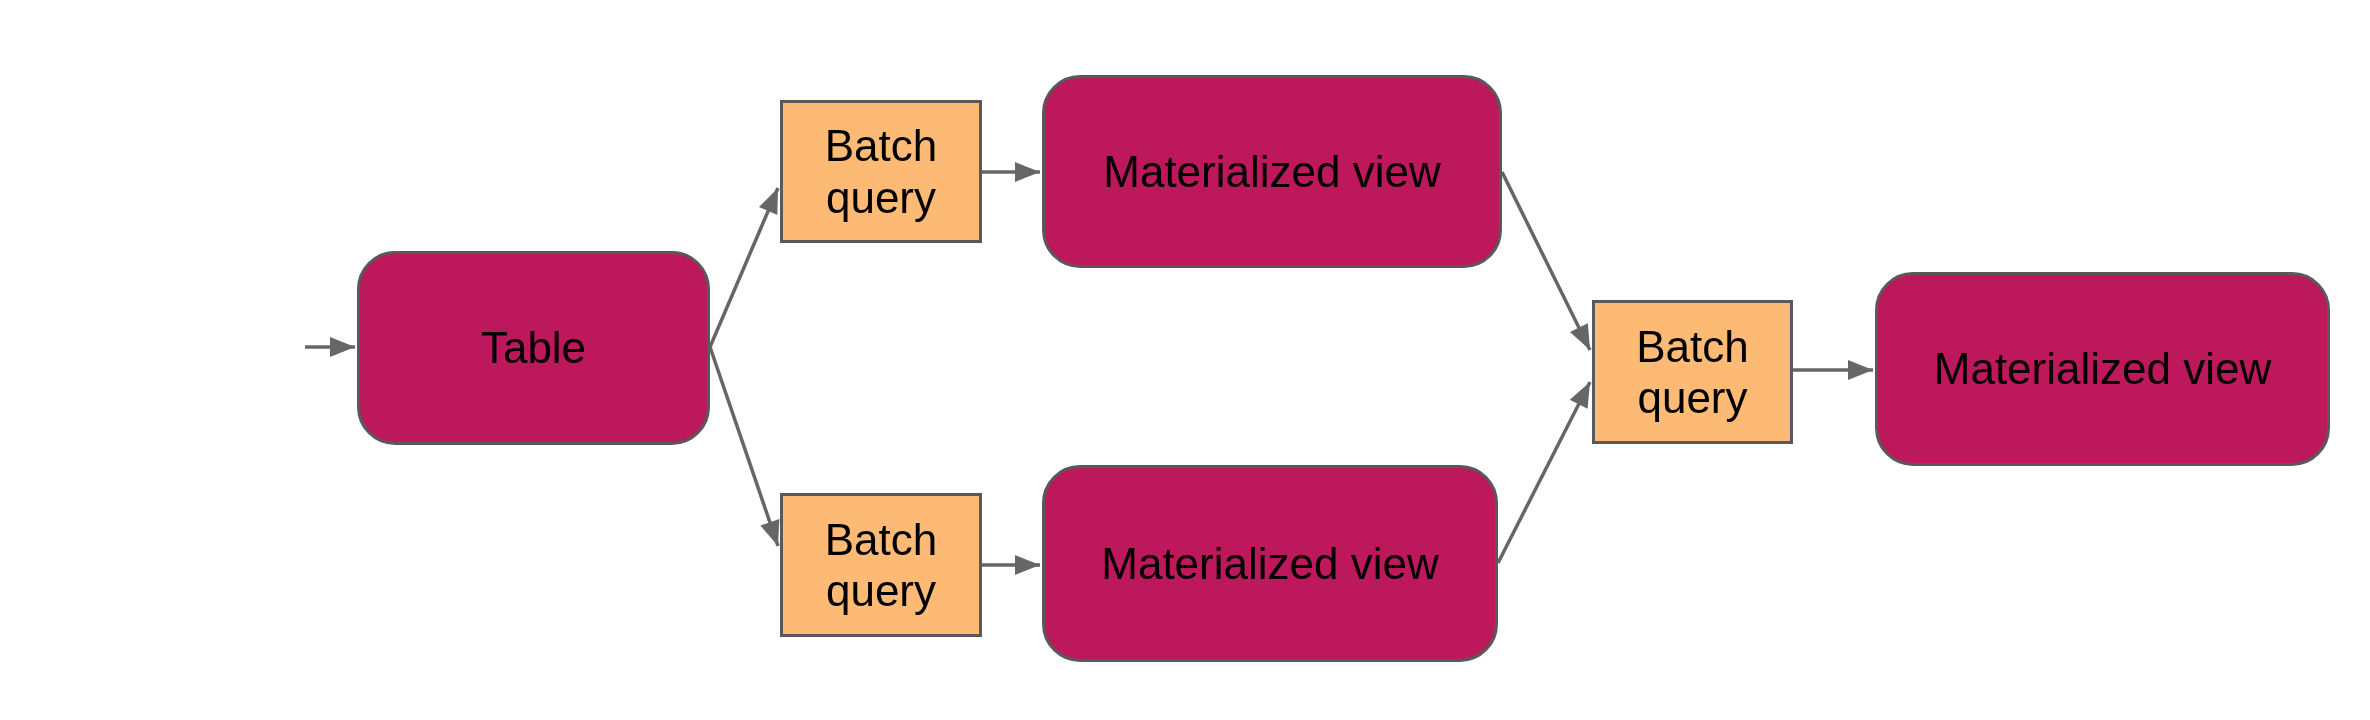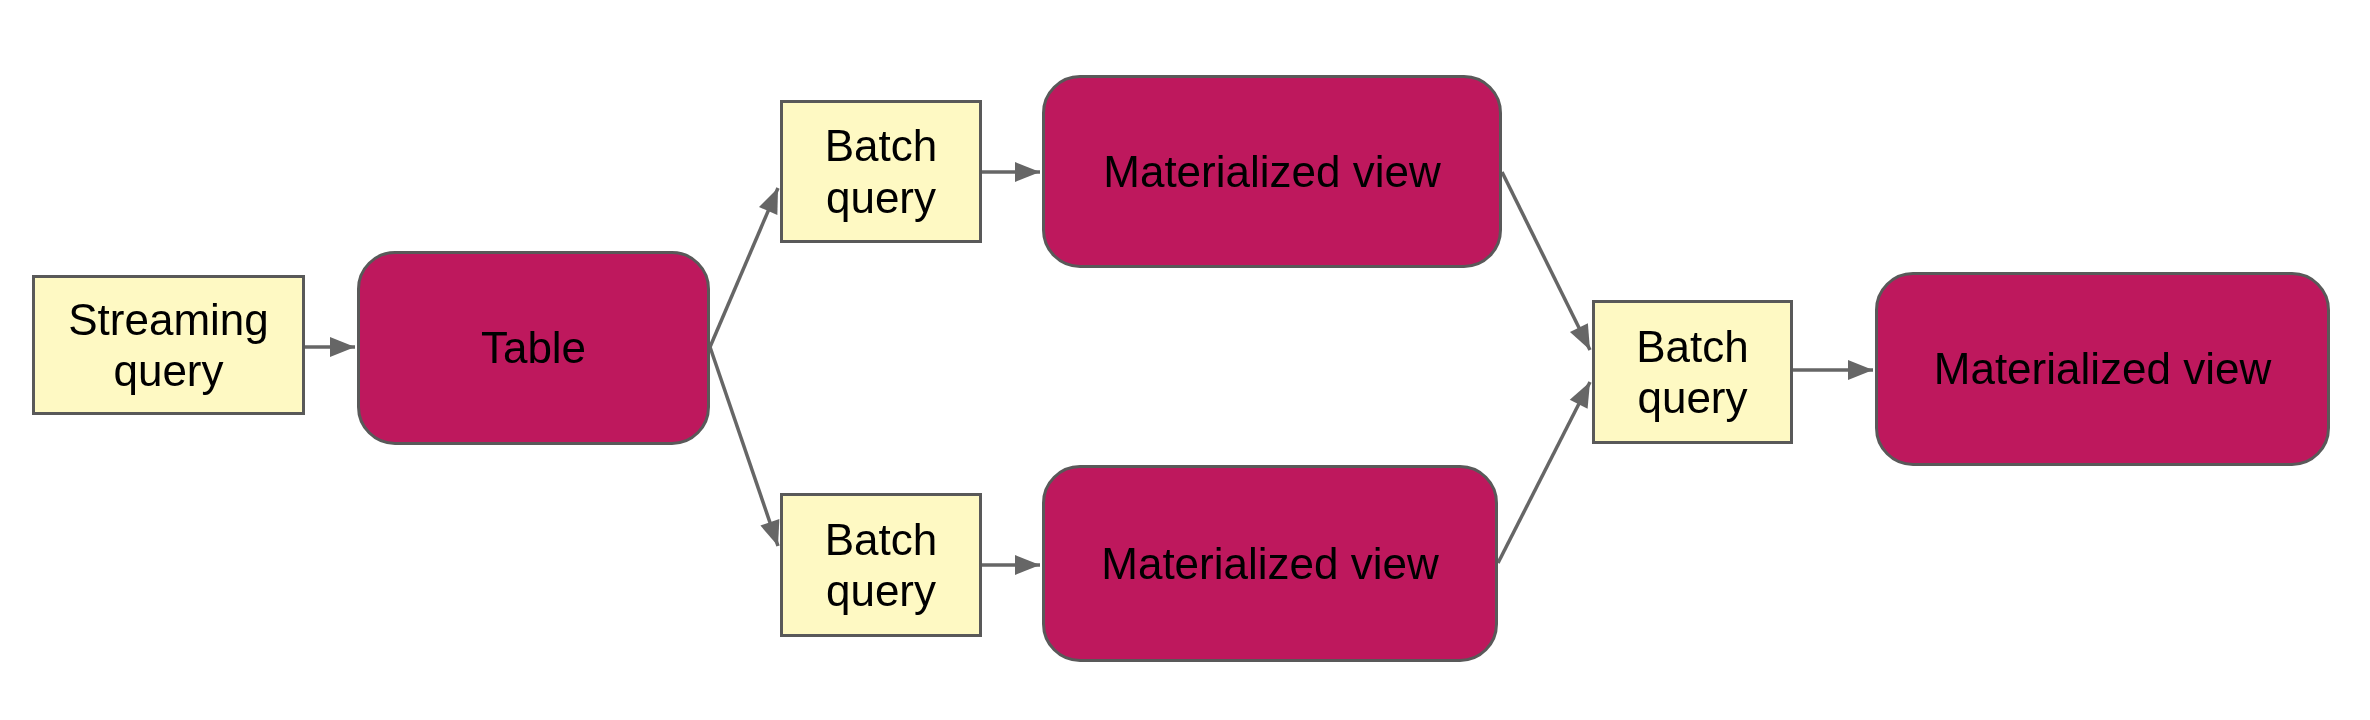--- a/index.html
+++ b/index.html
@@ -28,21 +28,21 @@
     display: flex;
     align-items: center;
     justify-content: center;
     text-align: center;
     color: #000000;
     font-size: 44px;
     line-height: 1.16;
     border: 3px solid #595959;
   }
   .node-query {
-    background: #fef9c3;
+    background: #fdba74;
     border-radius: 0;
   }
   .node-entity {
     background: #be185d;
     border-radius: 38px;
   }
   .node .label {
     padding: 0 6px;
   }
 
@@ -70,23 +70,20 @@
     <line x1="305" y1="347" x2="355" y2="347" stroke="#666666" stroke-width="3.5" marker-end="url(#arrow)"></line>
     <line x1="710" y1="347" x2="778" y2="188" stroke="#666666" stroke-width="3.5" marker-end="url(#arrow)"></line>
     <line x1="710" y1="347" x2="778" y2="546" stroke="#666666" stroke-width="3.5" marker-end="url(#arrow)"></line>
     <line x1="982" y1="172" x2="1040" y2="172" stroke="#666666" stroke-width="3.5" marker-end="url(#arrow)"></line>
     <line x1="979" y1="565" x2="1040" y2="565" stroke="#666666" stroke-width="3.5" marker-end="url(#arrow)"></line>
     <line x1="1502" y1="172" x2="1590" y2="350" stroke="#666666" stroke-width="3.5" marker-end="url(#arrow)"></line>
     <line x1="1498" y1="563" x2="1590" y2="382" stroke="#666666" stroke-width="3.5" marker-end="url(#arrow)"></line>
     <line x1="1793" y1="370" x2="1873" y2="370" stroke="#666666" stroke-width="3.5" marker-end="url(#arrow)"></line>
   </svg>
 
-  <div id="n-streaming-query" class="node node-query">
-    <span class="label">Streaming query</span>
-  </div>
 
   <div id="n-table" class="node node-entity">
     <span class="label">Table</span>
   </div>
 
   <div id="n-batch-query-top" class="node node-query">
     <span class="label">Batch query</span>
   </div>
 
   <div id="n-mv-top" class="node node-entity">

